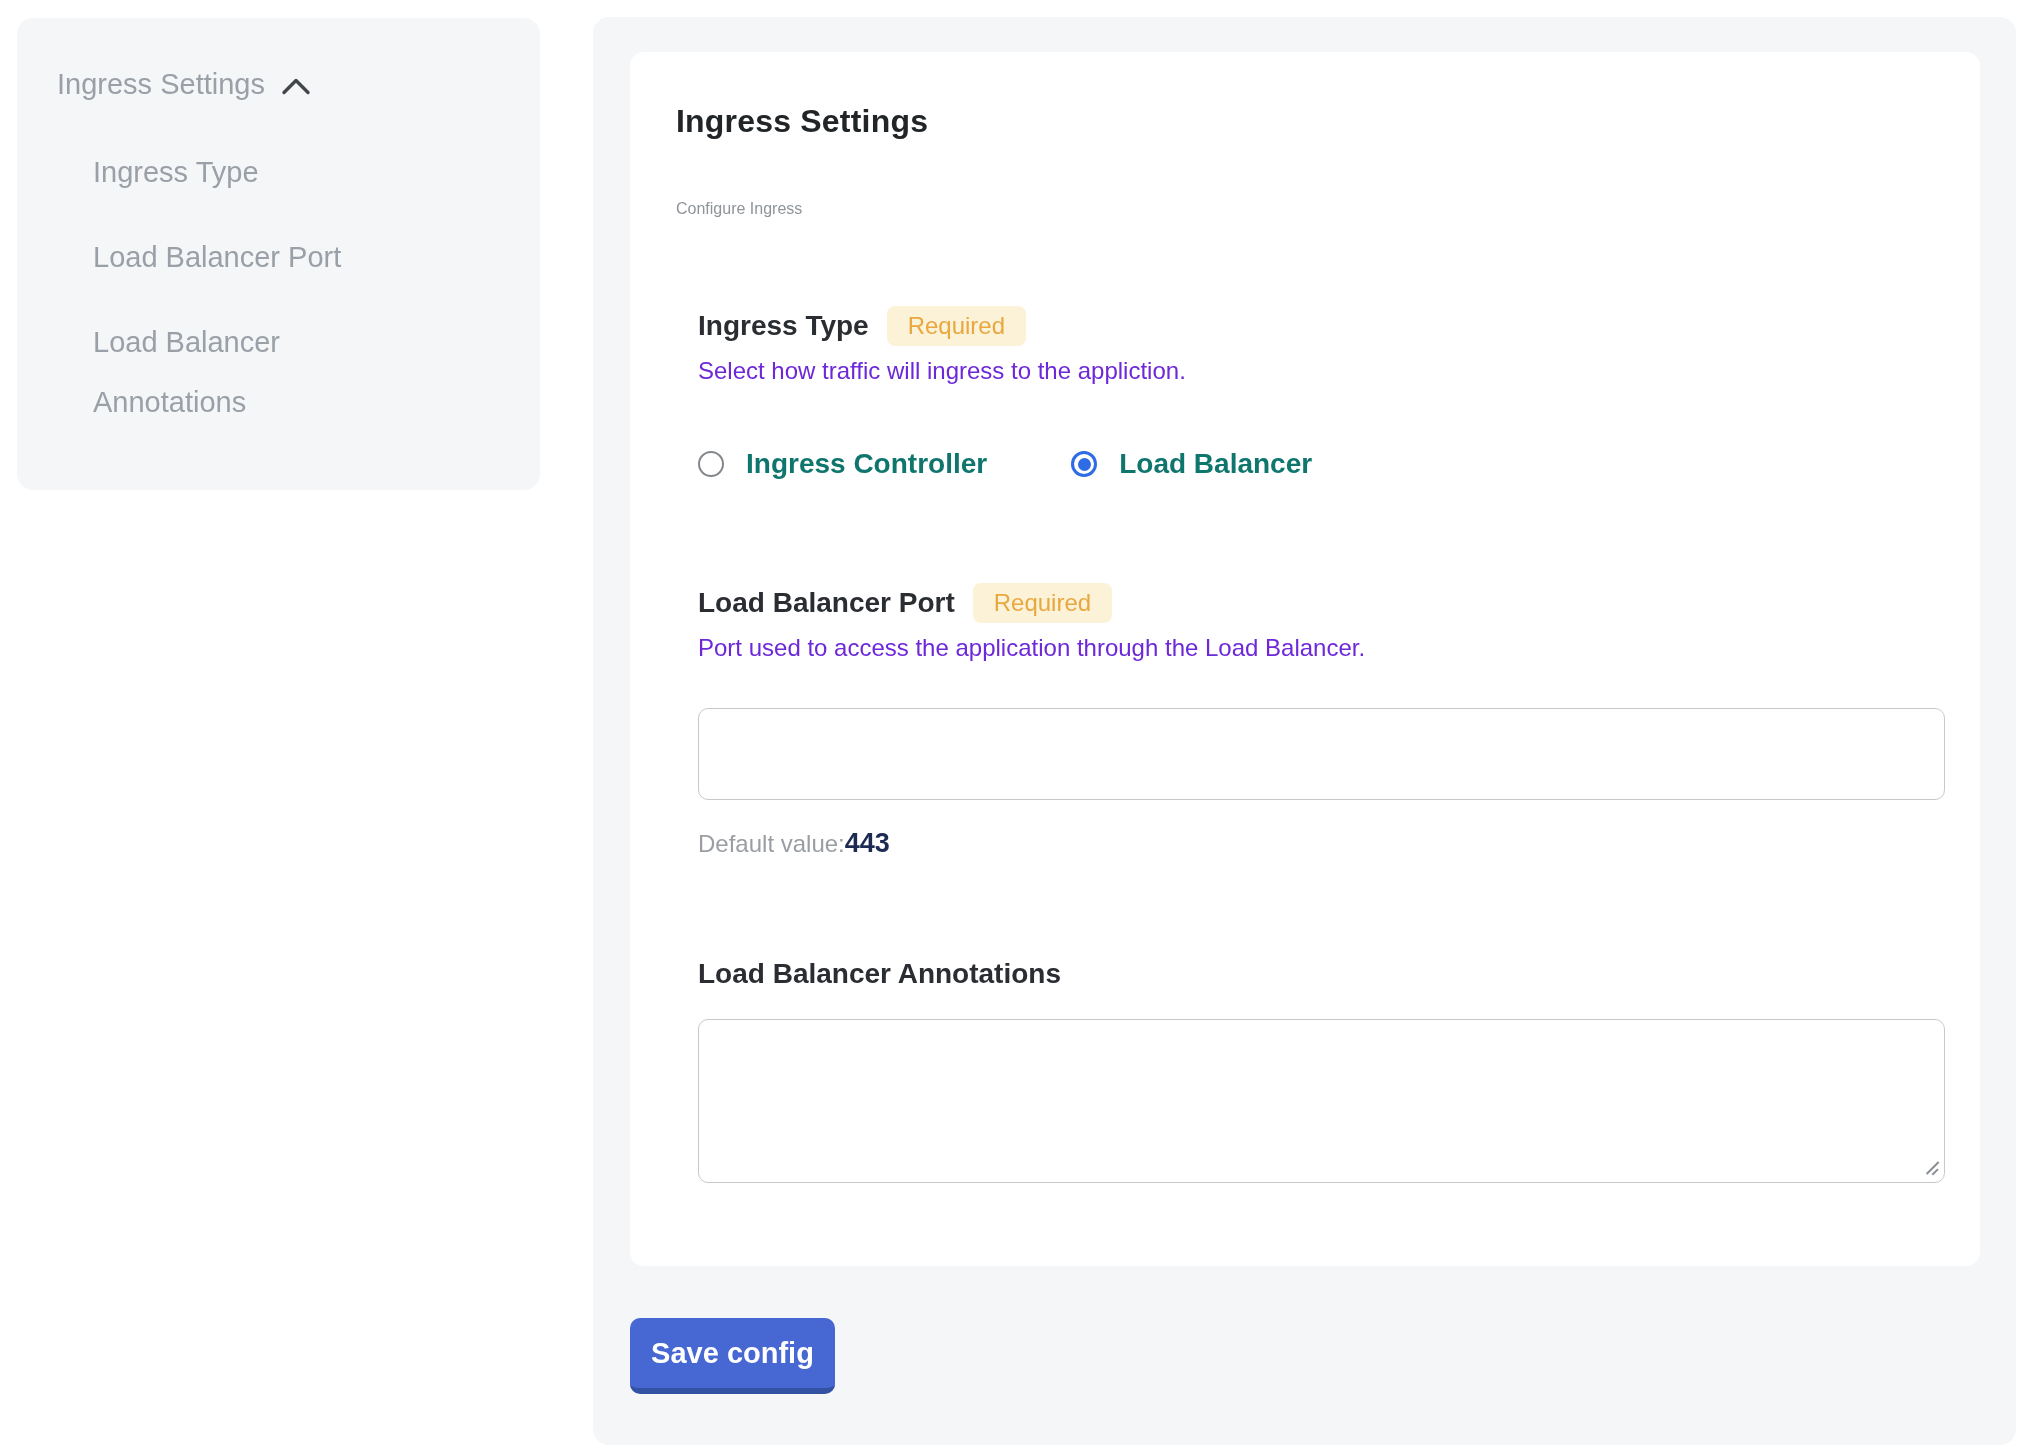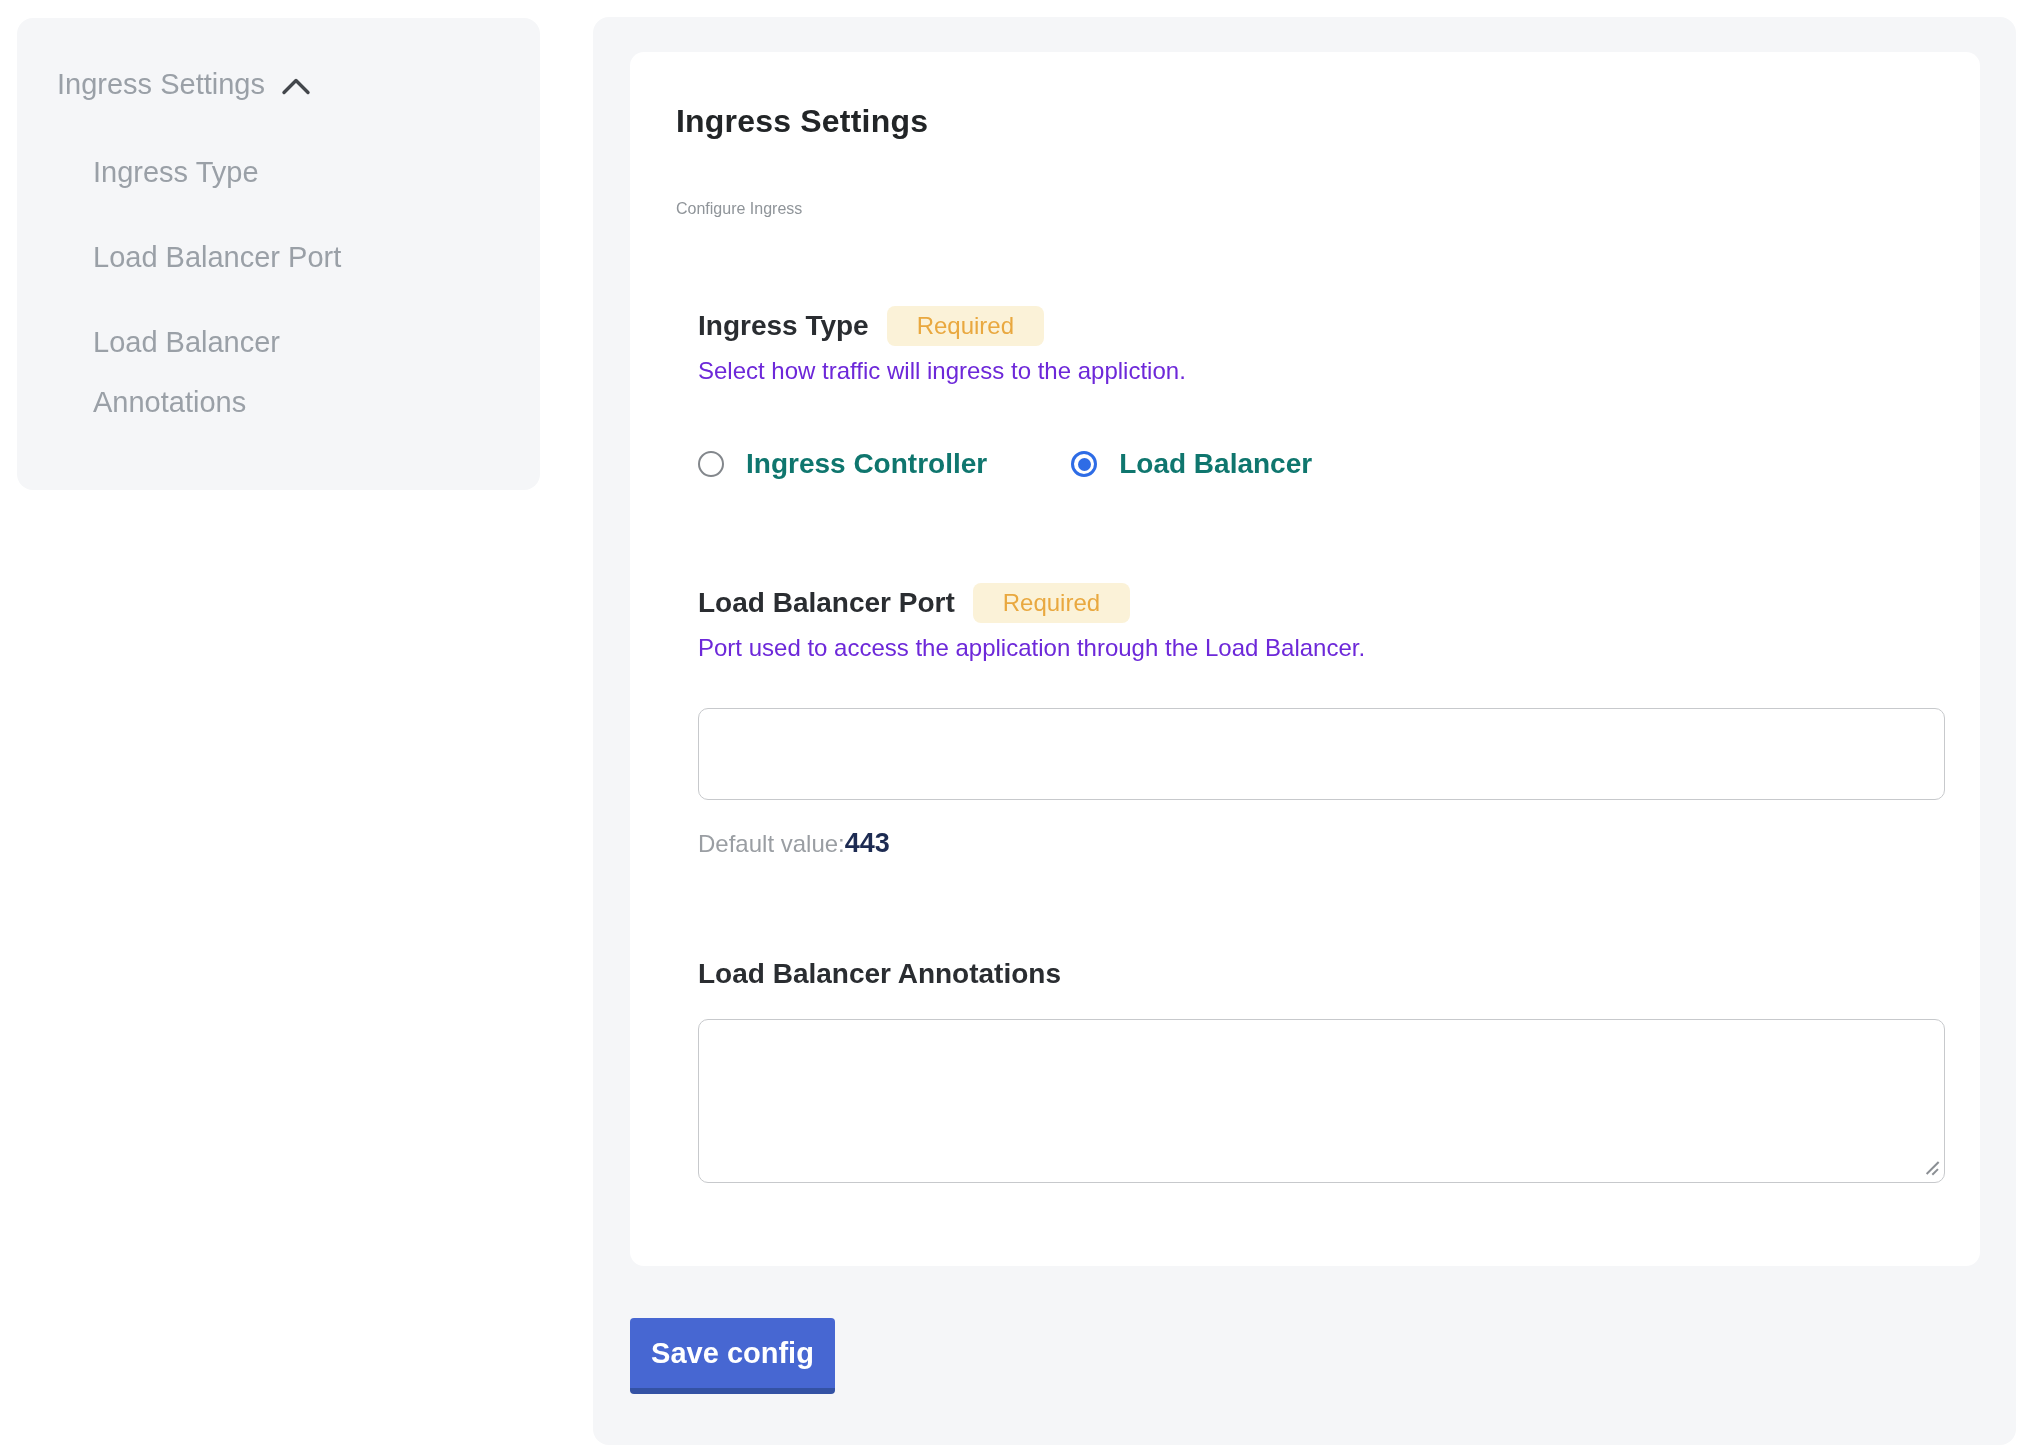--- a/index.html
+++ b/index.html
@@ -48,21 +48,21 @@
   .section{margin-top:0;}
   .sec-ingress-type{margin-top:83px;}
   .sec-lb-port{margin-top:103px;}
   .sec-lb-annotations{margin-top:98px;}
   .section-heading{
     display:flex;align-items:center;gap:18px;
     font-size:28px;line-height:34px;font-weight:700;color:#2a2d31;
   }
   .required-badge{
     font-size:24px;font-weight:400;color:#e9a83f;background:#fbf2d8;
-    border-radius:8px;padding:6px 30px;line-height:28px;
+    border-radius:8px;padding:6px 21px;line-height:28px;
   }
   .section-desc{
     margin-top:10px;font-size:24px;line-height:30px;color:#6d28d9;
   }
   
   .radio-row{display:flex;align-items:center;gap:84px;margin-top:62px;}
   .radio-option{display:flex;align-items:center;gap:22px;cursor:pointer;}
   .radio-circle{
     width:26px;height:26px;border-radius:50%;box-sizing:border-box;
     background:#ffffff;border:2.5px solid #83878c;flex:0 0 auto;
@@ -94,21 +94,21 @@
   .resize-handle::before,.resize-handle::after{
     content:"";position:absolute;background:#8b8f94;height:1.6px;
     transform:rotate(-45deg);transform-origin:center;
   }
   .resize-handle::before{width:17px;left:0px;top:7px;}
   .resize-handle::after{width:8px;left:7px;top:11px;}
   
   .save-button{
     position:absolute;left:37px;top:1301px;width:205px;height:70px;
     background:#4767d2;border:none;border-bottom:6px solid #3452a4;
-    border-radius:4px;color:#ffffff;font-size:29px;font-weight:700;
+    border-radius:10px;color:#ffffff;font-size:29px;font-weight:700;
     font-family:"Liberation Sans","DejaVu Sans",sans-serif;cursor:pointer;
     display:flex;align-items:center;justify-content:center;box-sizing:content-box;
     padding:0;
   }
 </style>
 </head>
 <body>
 
 <nav class="sidebar-card">
   <div class="sidebar-header">

